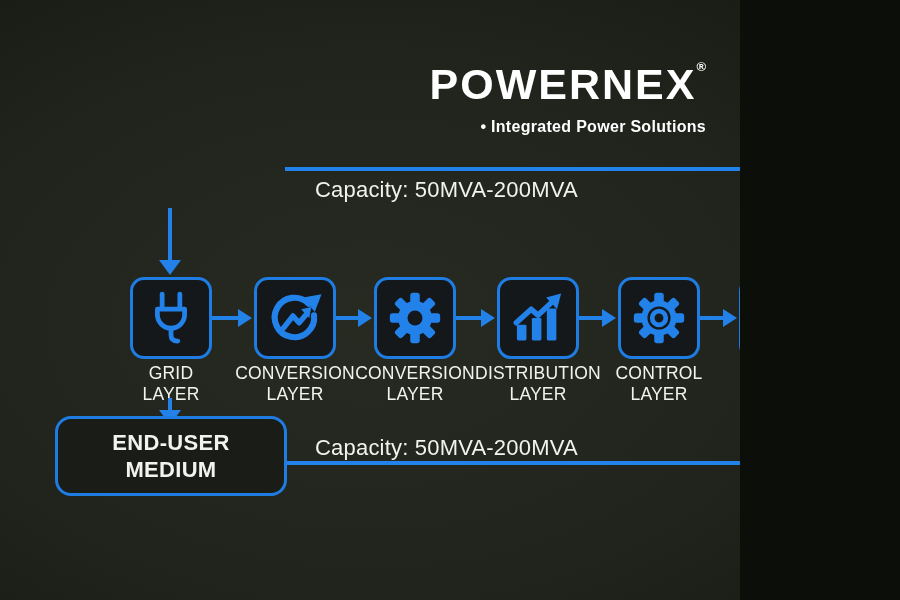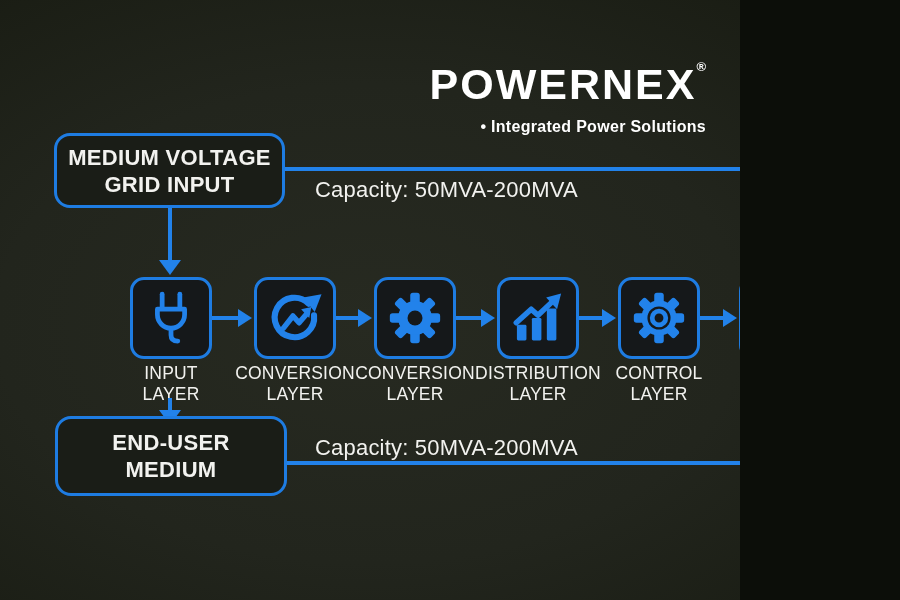--- a/index.html
+++ b/index.html
@@ -69,24 +69,20 @@
 </head>
 <body>
 
 <div class="canvas">
 
   <div class="brand">
     <div class="logo"><span>POWERNEX</span><sup>®</sup></div>
     <div class="tagline">• Integrated Power Solutions</div>
   </div>
 
-  <div class="panel" id="source-box">
-    <div>MEDIUM VOLTAGE</div>
-    <div>GRID INPUT</div>
-  </div>
 
   <div class="spec" id="spec-capacity-top">Capacity: 50MVA-200MVA</div>
 
   <div class="hline" style="left:285px;top:167px;width:496px;"></div>
   <div class="vline" style="left:777px;top:167px;height:92px;"></div>
   <div class="arrow-down" style="left:768px;top:259px;"></div>
 
   <div class="vline" style="left:168px;top:208px;height:52px;"></div>
   <div class="arrow-down" style="left:159px;top:260px;"></div>
 
@@ -161,21 +157,21 @@
   <div class="hline" style="left:336px;top:316px;width:24px;"></div>
   <div class="arrow-right" style="left:358px;top:309px;"></div>
   <div class="hline" style="left:456px;top:316px;width:27px;"></div>
   <div class="arrow-right" style="left:481px;top:309px;"></div>
   <div class="hline" style="left:579px;top:316px;width:25px;"></div>
   <div class="arrow-right" style="left:602px;top:309px;"></div>
   <div class="hline" style="left:700px;top:316px;width:25px;"></div>
   <div class="arrow-right" style="left:723px;top:309px;"></div>
 
   <div class="layer-label" style="left:96px;">
-    <div>INPUT</div>
+    <div>GRID</div>
     <div>LAYER</div>
   </div>
   <div class="layer-label" style="left:220px;">
     <div>CONVERSION</div>
     <div>LAYER</div>
   </div>
   <div class="layer-label" style="left:340px;">
     <div>CONVERSION</div>
     <div>LAYER</div>
   </div>

